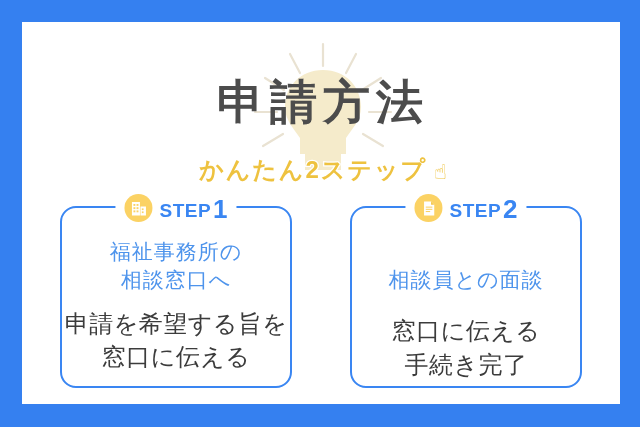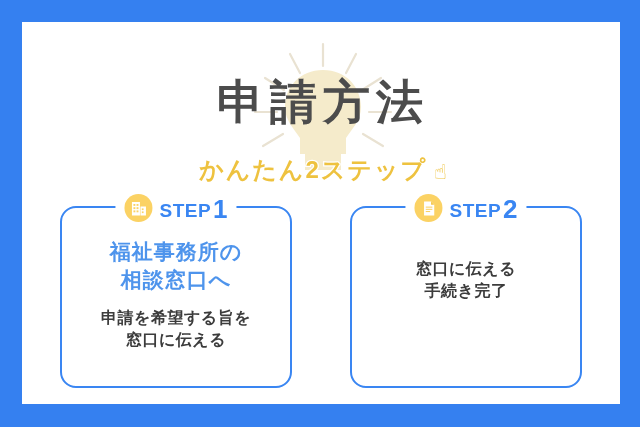--- a/index.html
+++ b/index.html
@@ -162,31 +162,31 @@
     position: absolute;
     left: 0;
     top: 30px;
     width: 100%;
     text-align: center;
   }
 
   .step-heading {
     color: #4e94ec;
     font-size: 21px;
-    font-weight: bold;
+    font-weight: normal;
     letter-spacing: 1px;
     line-height: 1.35;
     white-space: pre-line;
   }
 
   .step-detail {
     margin-top: 12px;
     color: #3c3c3c;
-    font-size: 16px;
-    font-weight: bold;
+    font-size: 24px;
+    font-weight: normal;
     letter-spacing: 0.5px;
     line-height: 1.4;
     white-space: pre-line;
   }
 </style>
 </head>
 <body>
 
 <div class="frame">
   <div class="card">
@@ -266,20 +266,21 @@
               </g>
             </svg>
           </span>
           <span class="step-label">
             <span class="step-word">STEP</span>
             <span class="step-num">2</span>
           </span>
         </div>
 
         <div class="step-body">
+          <div class="step-heading" style="margin-top:28px;">相談員との面談</div>
           <div class="step-detail" style="margin-top:20px;">窓口に伝える
 手続き完了</div>
         </div>
       </div>
 
     </div>
   </div>
 </div>
 
 </body></html>

